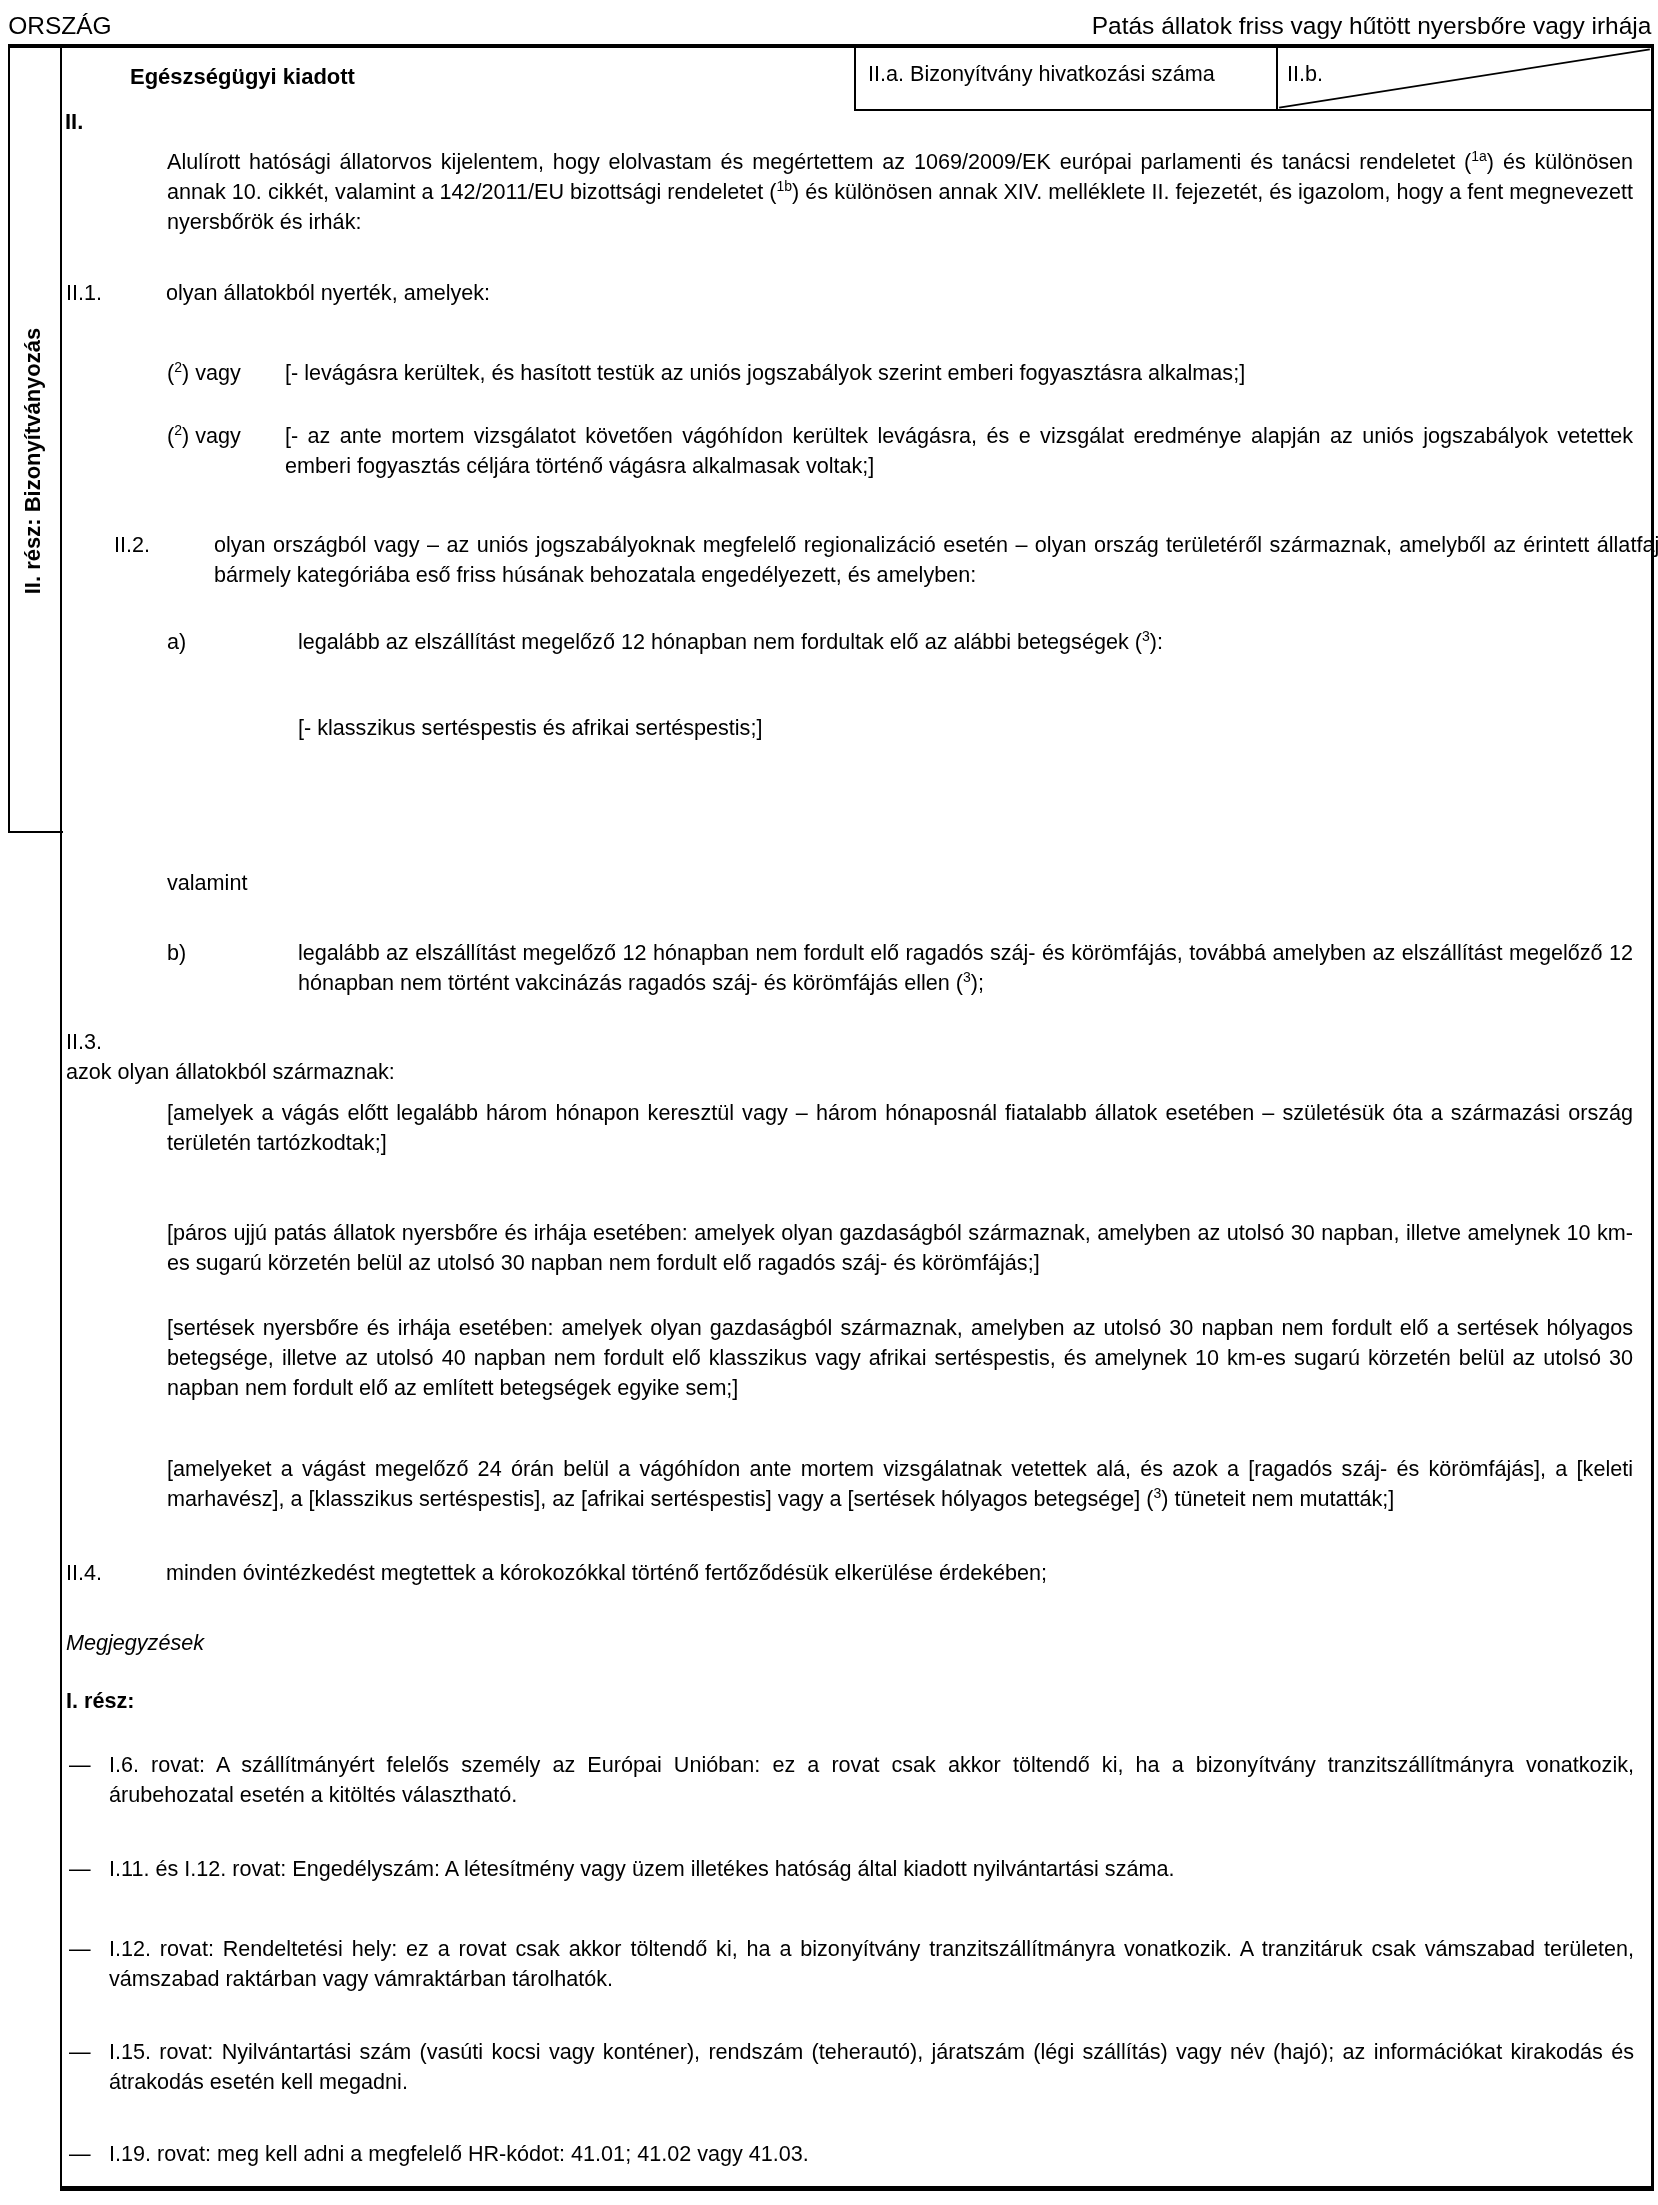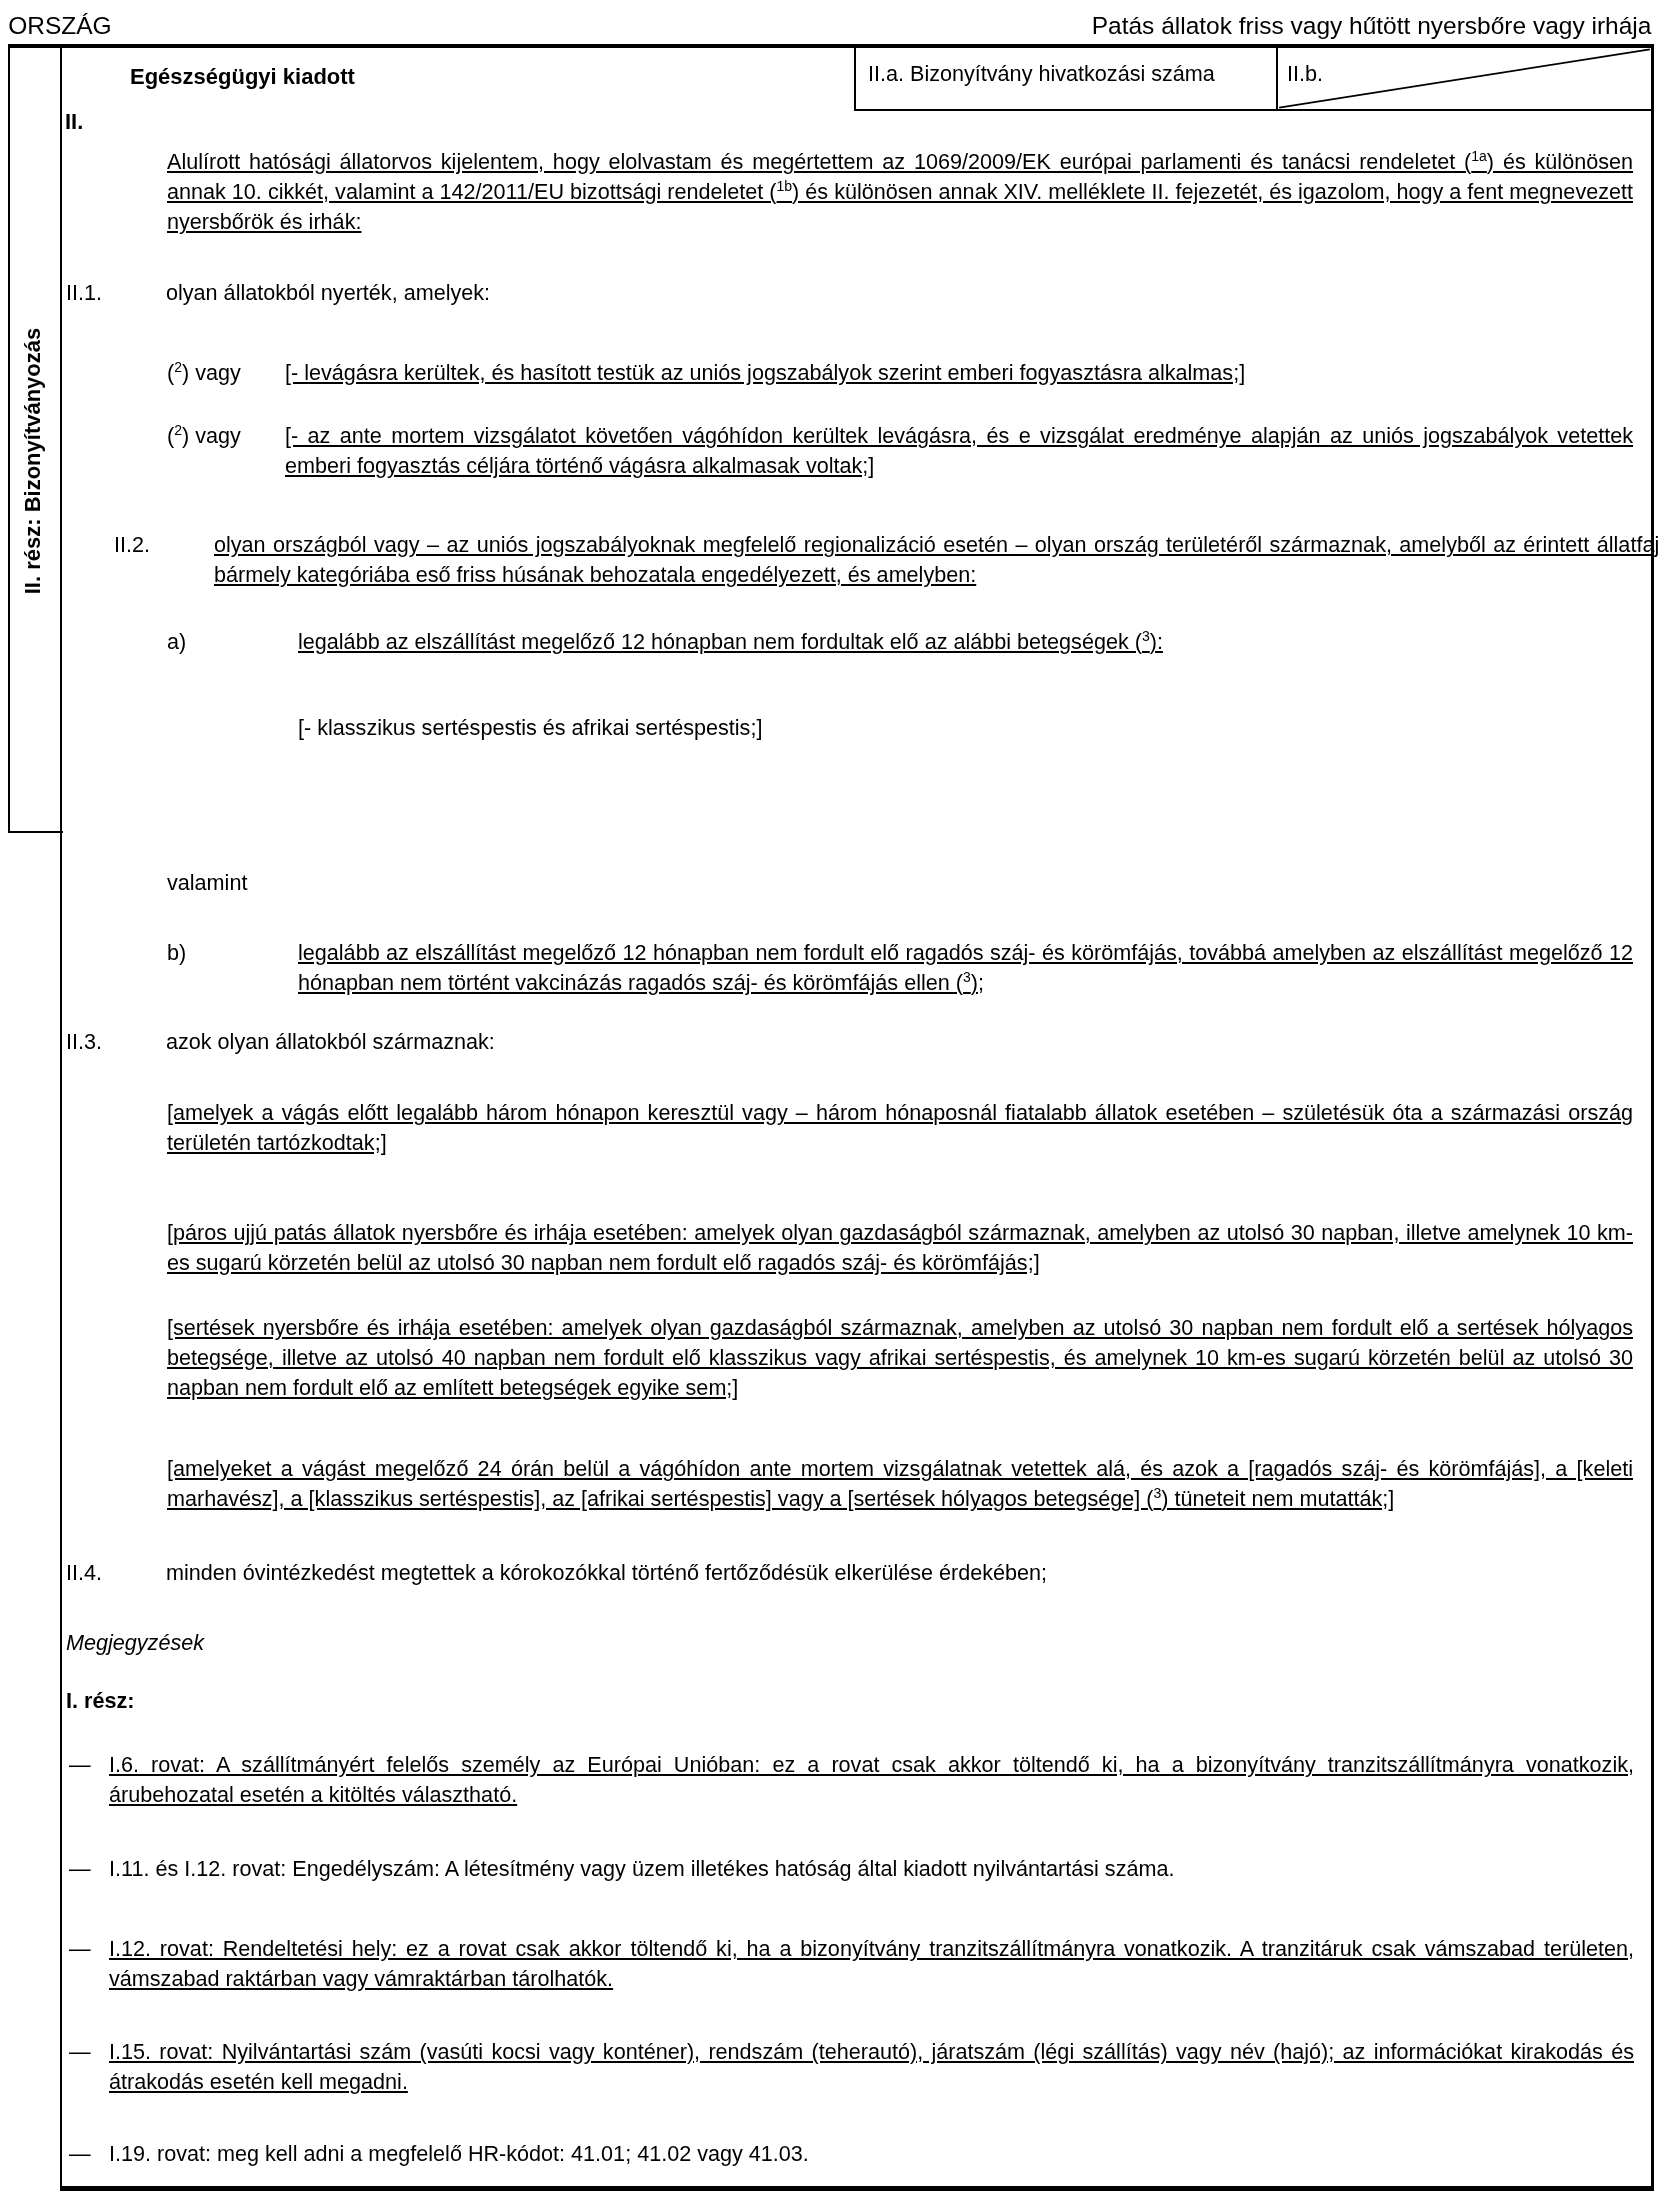--- a/index.html
+++ b/index.html
@@ -6,21 +6,21 @@
   .page{
     position:relative;
     width:1659px;height:2205px;
     background:#ffffff;
     font-family:"Liberation Sans", sans-serif;
     color:#000;
     overflow:hidden;
   }
   .hline,.vline{position:absolute;background:#000;}
   .txt{position:absolute;font-size:21.6px;line-height:30px;}
-  .just{text-align:justify;text-decoration:underline;}
+  .just{text-align:justify;}
   .bold{font-weight:700;}
   .ital{font-style:italic;}
   .hdr{position:absolute;top:11.7px;font-size:24.5px;line-height:28px;font-weight:400;}
   .cellhdr{position:absolute;font-size:22px;line-height:27px;font-weight:700;}
   .reflabel{position:absolute;font-size:21.6px;line-height:27px;}
   sup{font-size:14px;line-height:0;vertical-align:super;}
   .row{position:absolute;display:flex;align-items:flex-start;}
   .lbl-col{flex:none;width:100px;font-size:21.6px;line-height:30px;}
   .or-col{flex:none;width:118px;font-size:21.6px;line-height:30px;}
   .ab-col{flex:none;width:131px;font-size:21.6px;line-height:30px;}
@@ -92,21 +92,21 @@
 
   <div class="txt" style="left:298px;top:713px;width:1335px;">[- klasszikus sertéspestis és afrikai sertéspestis;]</div>
 
   <div class="txt" style="left:167px;top:868px;">valamint</div>
 
   <div class="row" style="left:167px;top:938px;width:1466px;">
     <span class="ab-col">b)</span>
     <div class="flex-txt just"><span>legalább az elszállítást megelőző 12 hónapban nem fordult elő ragadós száj- és körömfájás, továbbá amelyben az elszállítást megelőző 12 hónapban nem történt vakcinázás ragadós száj- és körömfájás ellen (</span><sup>3</sup><span>);</span></div>
   </div>
 
-  <div class="row" style="left:66px;top:1027px;width:1568px;">
+  <div class="row" style="left:66px;top:1027px;width:1568px;flex-direction:column;">
     <span class="lbl-col">II.3.</span>
     <div class="flex-txt">azok olyan állatokból származnak:</div>
   </div>
 
   <div class="txt just" style="left:167px;top:1098px;width:1466px;">[amelyek a vágás előtt legalább három hónapon keresztül vagy – három hónaposnál fiatalabb állatok esetében – születésük óta a származási ország területén tartózkodtak;]</div>
   <div class="txt just" style="left:167px;top:1218px;width:1466px;">[páros ujjú patás állatok nyersbőre és irhája esetében: amelyek olyan gazdaságból származnak, amelyben az utolsó 30 napban, illetve amelynek 10 km-es sugarú körzetén belül az utolsó 30 napban nem fordult elő ragadós száj- és körömfájás;]</div>
   <div class="txt just" style="left:167px;top:1313px;width:1466px;">[sertések nyersbőre és irhája esetében: amelyek olyan gazdaságból származnak, amelyben az utolsó 30 napban nem fordult elő a sertések hólyagos betegsége, illetve az utolsó 40 napban nem fordult elő klasszikus vagy afrikai sertéspestis, és amelynek 10 km-es sugarú körzetén belül az utolsó 30 napban nem fordult elő az említett betegségek egyike sem;]</div>
   <div class="txt just" style="left:167px;top:1454px;width:1466px;">
     <span>[amelyeket a vágást megelőző 24 órán belül a vágóhídon ante mortem vizsgálatnak vetettek alá, és azok a [ragadós száj- és körömfájás], a [keleti marhavész], a [klasszikus sertéspestis], az [afrikai sertéspestis] vagy a [sertések hólyagos betegsége] (</span><sup>3</sup><span>) tüneteit nem mutatták;]</span>
   </div>

